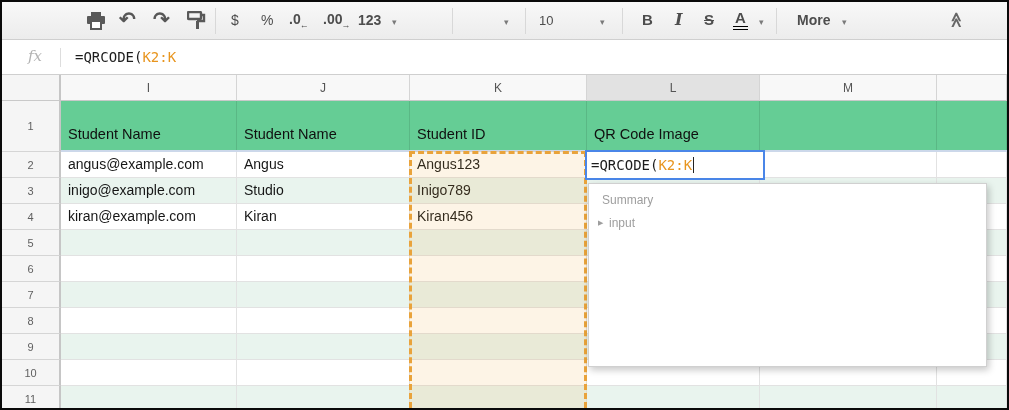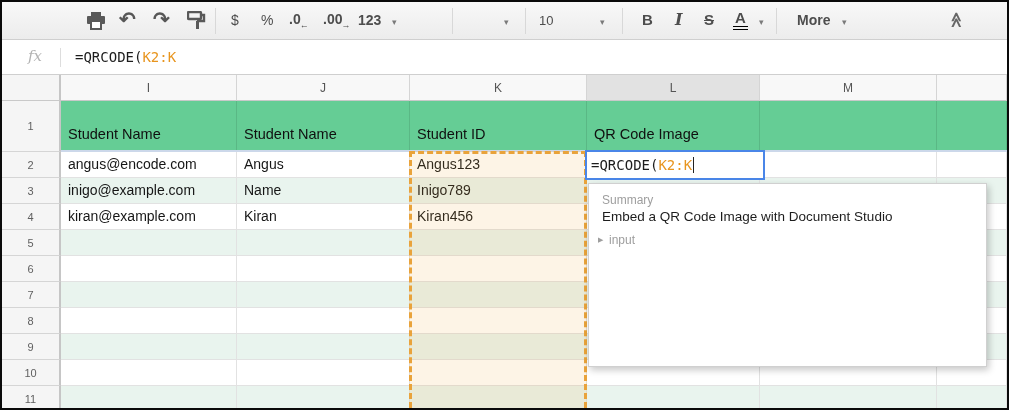--- a/index.html
+++ b/index.html
@@ -161,28 +161,28 @@
         <div class="rowhead" style="left: 0px; top: 233px; width: 59px; height: 26px;">8</div>
         <div class="rowhead" style="left: 0px; top: 259px; width: 59px; height: 26px;">9</div>
         <div class="rowhead" style="left: 0px; top: 285px; width: 59px; height: 26px;">10</div>
         <div class="rowhead" style="left: 0px; top: 311px; width: 59px; height: 26px;">11</div>
         <div class="hcell" style="left: 59px; top: 26px; width: 176px; height: 51px;">Student Name</div>
         <div class="hcell" style="left: 235px; top: 26px; width: 173px; height: 51px;">Student Name</div>
         <div class="hcell" style="left: 408px; top: 26px; width: 177px; height: 51px;">Student ID</div>
         <div class="hcell" style="left: 585px; top: 26px; width: 173px; height: 51px;">QR Code Image</div>
         <div class="hcell" style="left: 758px; top: 26px; width: 177px; height: 51px;"></div>
         <div class="hcell" style="left: 935px; top: 26px; width: 70px; height: 51px;"></div>
-        <div class="cell" style="left: 59px; top: 77px; width: 176px; height: 26px;">angus@encode.com</div>
+        <div class="cell" style="left: 59px; top: 77px; width: 176px; height: 26px;">angus@example.com</div>
         <div class="cell" style="left: 235px; top: 77px; width: 173px; height: 26px;">Angus</div>
         <div class="cell" style="left: 408px; top: 77px; width: 177px; height: 26px;">Angus123</div>
         <div class="cell" style="left: 585px; top: 77px; width: 173px; height: 26px;"></div>
         <div class="cell" style="left: 758px; top: 77px; width: 177px; height: 26px;"></div>
         <div class="cell" style="left: 935px; top: 77px; width: 70px; height: 26px;"></div>
         <div class="cell band" style="left: 59px; top: 103px; width: 176px; height: 26px;">inigo@example.com</div>
-        <div class="cell band" style="left: 235px; top: 103px; width: 173px; height: 26px;">Name</div>
+        <div class="cell band" style="left: 235px; top: 103px; width: 173px; height: 26px;">Studio</div>
         <div class="cell band" style="left: 408px; top: 103px; width: 177px; height: 26px;">Inigo789</div>
         <div class="cell band" style="left: 585px; top: 103px; width: 173px; height: 26px;"></div>
         <div class="cell band" style="left: 758px; top: 103px; width: 177px; height: 26px;"></div>
         <div class="cell band" style="left: 935px; top: 103px; width: 70px; height: 26px;"></div>
         <div class="cell" style="left: 59px; top: 129px; width: 176px; height: 26px;">kiran@example.com</div>
         <div class="cell" style="left: 235px; top: 129px; width: 173px; height: 26px;">Kiran</div>
         <div class="cell" style="left: 408px; top: 129px; width: 177px; height: 26px;">Kiran456</div>
         <div class="cell" style="left: 585px; top: 129px; width: 173px; height: 26px;"></div>
         <div class="cell" style="left: 758px; top: 129px; width: 177px; height: 26px;"></div>
         <div class="cell" style="left: 935px; top: 129px; width: 70px; height: 26px;"></div>
@@ -230,20 +230,19 @@
         <div class="cell band" style="left: 935px; top: 311px; width: 70px; height: 26px;"></div>
       </div>
     <div class="freeze-line"></div>
     <div class="range-overlay"></div>
 
     <div class="cell-editor"><span>=QRCODE(</span><span class="orange">K2:K</span><span class="caret"></span></div>
 
     <div class="popup">
       <div class="pp-sec">
         <div class="pp-label">Summary</div>
-        <div class="pp-text">Embed a QR Code Image with Document Studio</div>
       </div>
       <div class="pp-sec" style="padding-left:20px;">
         <div class="pp-label arg"><span class="tri">▶</span><span>input</span></div>
       </div>
     </div>
   </div>
 </div>
 
 </body></html>

